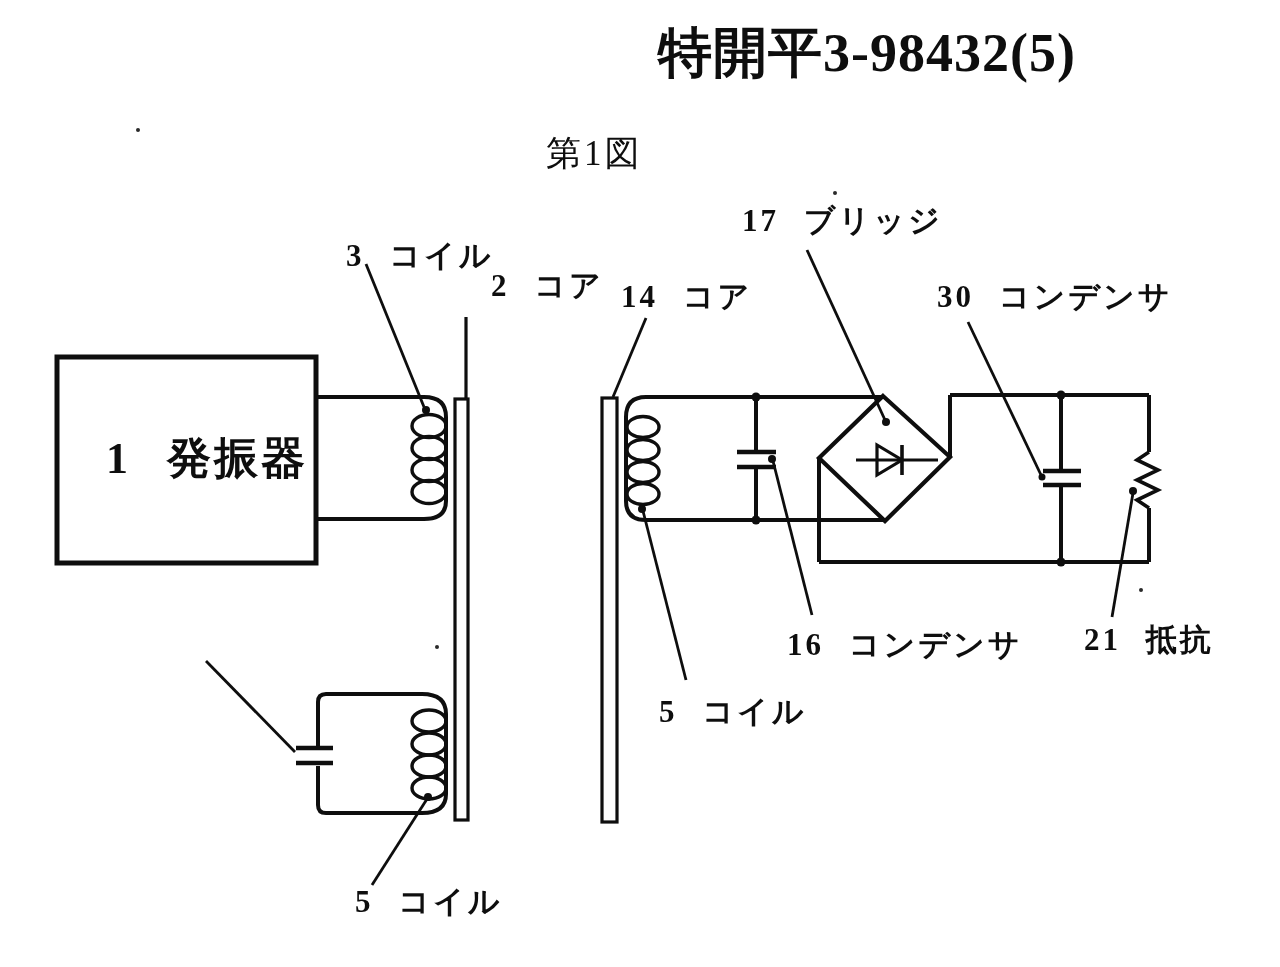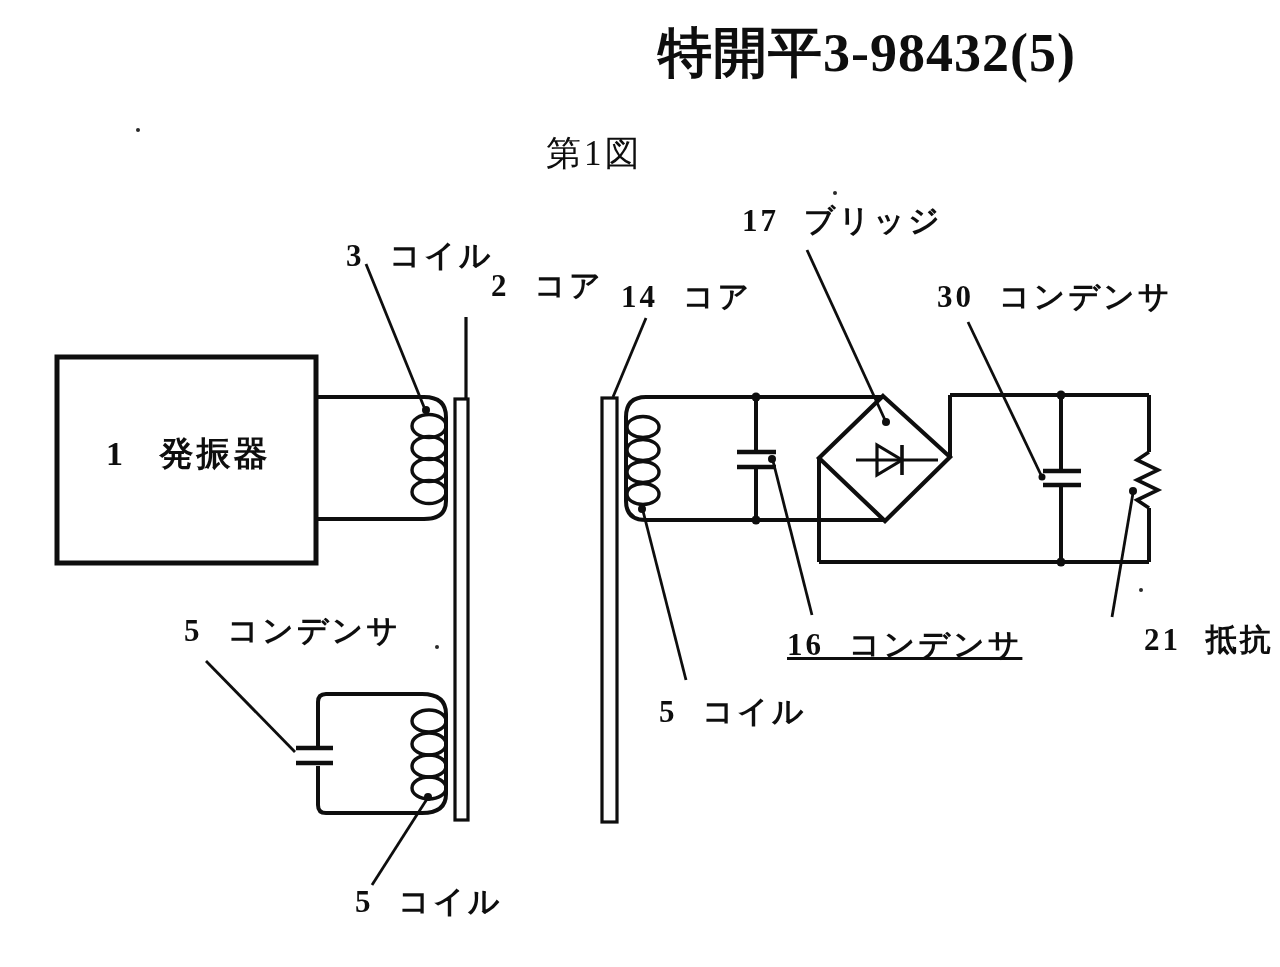--- a/index.html
+++ b/index.html
@@ -20,33 +20,33 @@
   .caption{
     left:546px;top:136px;
     font-size:35px;font-weight:normal;letter-spacing:3px;
   }
   .label{
     font-size:31px;font-weight:bold;
     letter-spacing:3px;word-spacing:14px;
   }
   .osc-label{
     left:106px;top:437px;
-    font-size:34px;font-weight:bold;
+    font-size:44px;font-weight:bold;
     letter-spacing:3px;word-spacing:22px;
   }
   .l-core2{left:443px;top:270px;margin-left:48px;}
   .l-coil3{left:346px;top:216px;margin-top:24px;}
   .l-coil4{left:355px;top:886px;}
   .l-cap5{left:184px;top:615px;}
   .l-core14{left:621px;top:281px;text-align:center;}
   .l-coil15{left:659px;top:696px;}
-  .l-cap16{left:787px;top:629px;text-decoration:underline;}
+  .l-cap16{left:787px;top:629px;}
   .l-bridge17{left:742px;top:205px;}
   .l-cap20{left:937px;top:281px;}
-  .l-res21{left:1144px;top:624px;}
+  .l-res21{left:1084px;top:624px;}
 </style>
 </head>
 <body>
 
 <div class="page">
 
   <svg class="circuit" width="1280" height="967" viewBox="0 0 1280 967" fill="none" stroke="#0e0e0e" stroke-width="4">
 
     <g>
       <rect x="57" y="357" width="259" height="206" stroke-width="5"></rect>
@@ -148,21 +148,20 @@
   <div class="txt caption">第1図</div>
 
   <div class="txt osc-label">1 発振器</div>
 
   <div class="txt label l-core2">2 コア</div>
 
   <div class="txt label l-coil3">3 コイル</div>
 
   <div class="txt label l-coil4">5 コイル</div>
 
-  <div class="txt label l-cap5">5 コンデンサ</div>
 
   <div class="txt label l-core14">14 コア</div>
 
   <div class="txt label l-coil15">5 コイル</div>
 
   <div class="txt label l-cap16">16 コンデンサ</div>
 
   <div class="txt label l-bridge17">17 ブリッジ</div>
 
   <div class="txt label l-cap20">30 コンデンサ</div>

